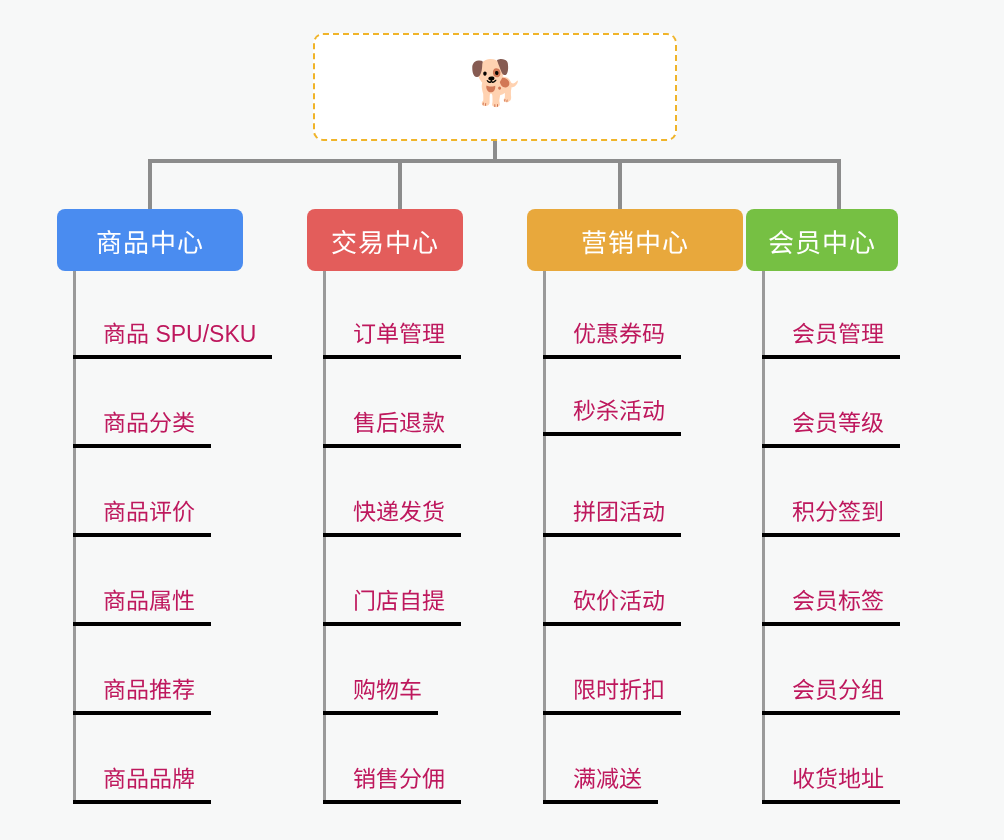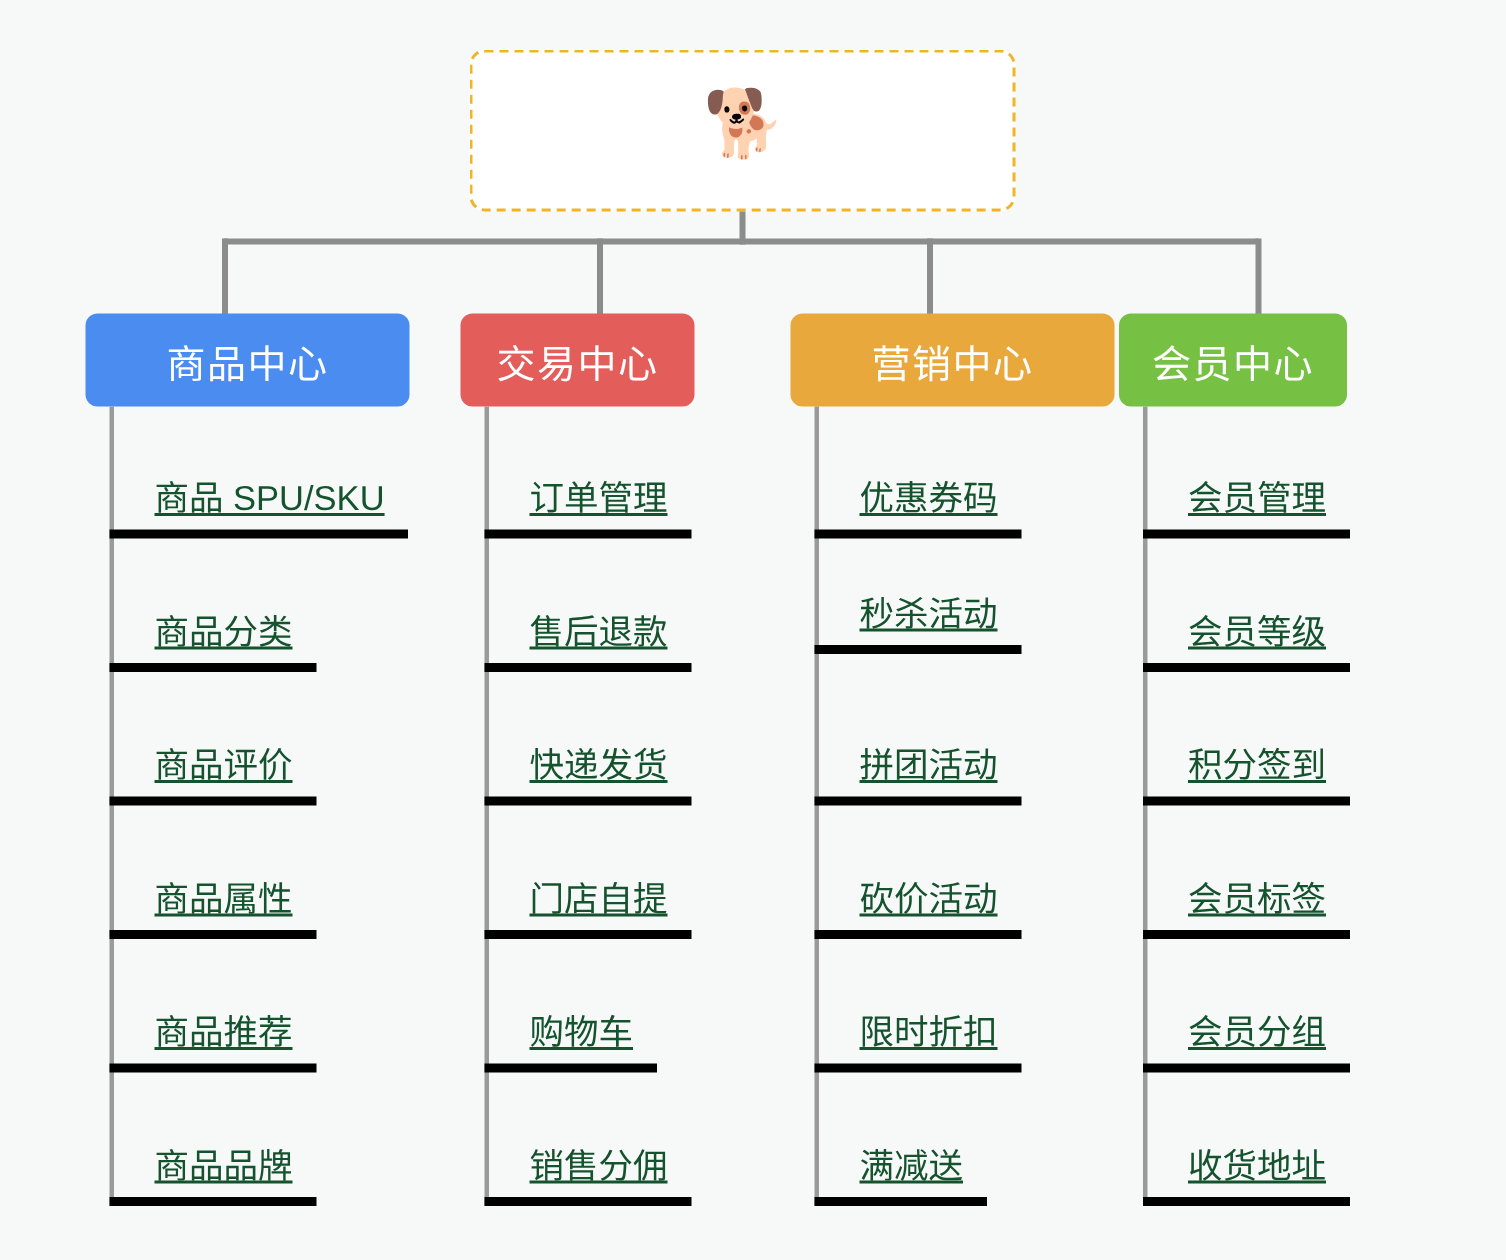--- a/index.html
+++ b/index.html
@@ -103,43 +103,42 @@
   }
   .leaf {
     position: absolute;
     left: 0;
     display: flex;
     align-items: flex-end;
     height: 46px;
   }
   .leaf-label {
     font-size: 23px;
-    color: #14532d;
+    color: #be185d;
     white-space: nowrap;
     padding: 0 16px 6px 30px;
-    border-bottom: 6px solid #000000;
+    border-bottom: 4px solid #000000;
     line-height: 30px;
-    text-decoration: underline;
   }
 </style>
 </head>
 <body>
 
 <div id="mindmap">
 
   <div class="root-node">
     <span class="root-emoji">🐕</span>
   </div>
 
   <div class="conn conn-v-root"></div>
   <div class="conn conn-bus"></div>
 
   <div id="dynamic-layer">
       <div class="conn conn-drop" style="left: 148px;"></div>
-      <div class="cat-box" style="left: 57px; width: 216px; background: rgb(74, 140, 240);">
+      <div class="cat-box" style="left: 57px; width: 186px; background: rgb(74, 140, 240);">
         <span>商品中心</span>
       </div>
       <div class="branch" style="left: 73px;">
         <div class="trunk" style="height: 533px;"></div>
         <div class="leaf" style="top: 42px;">
           <span class="leaf-label">商品 SPU/SKU</span>
         </div>
         <div class="leaf" style="top: 131px;">
           <span class="leaf-label">商品分类</span>
         </div>

